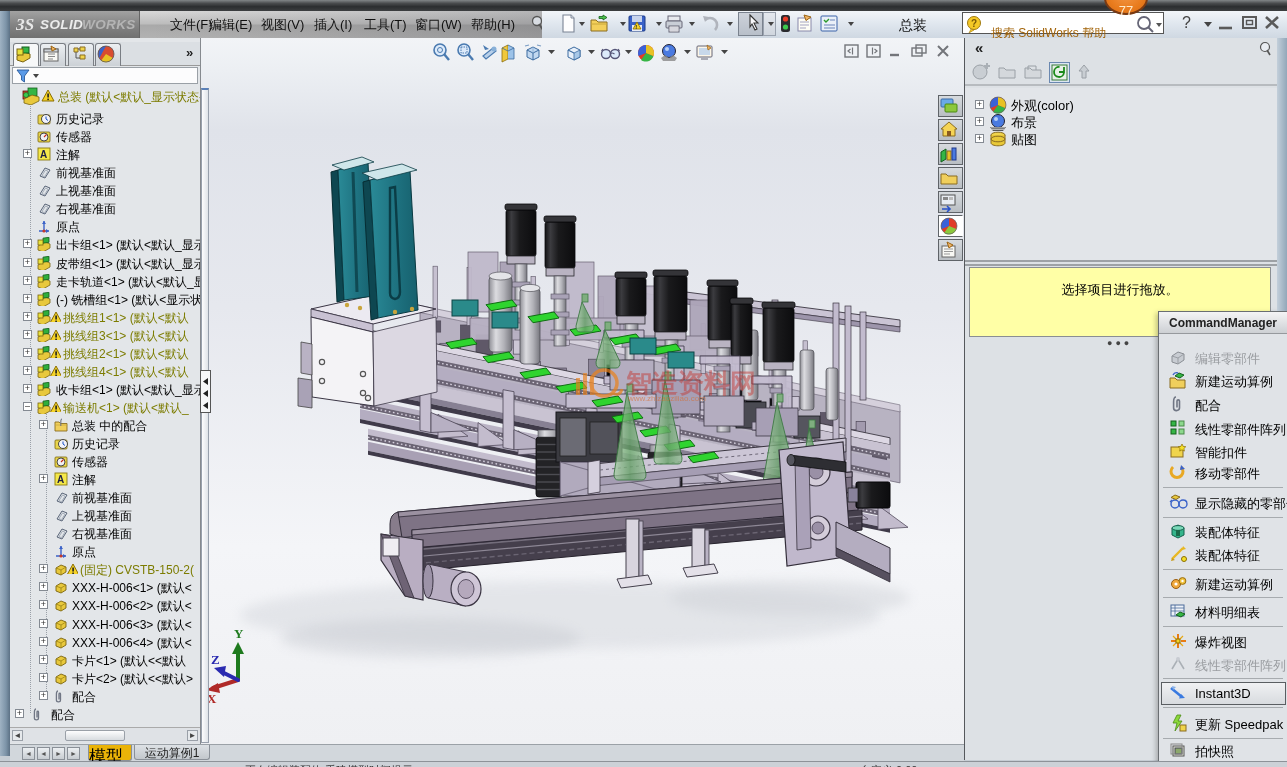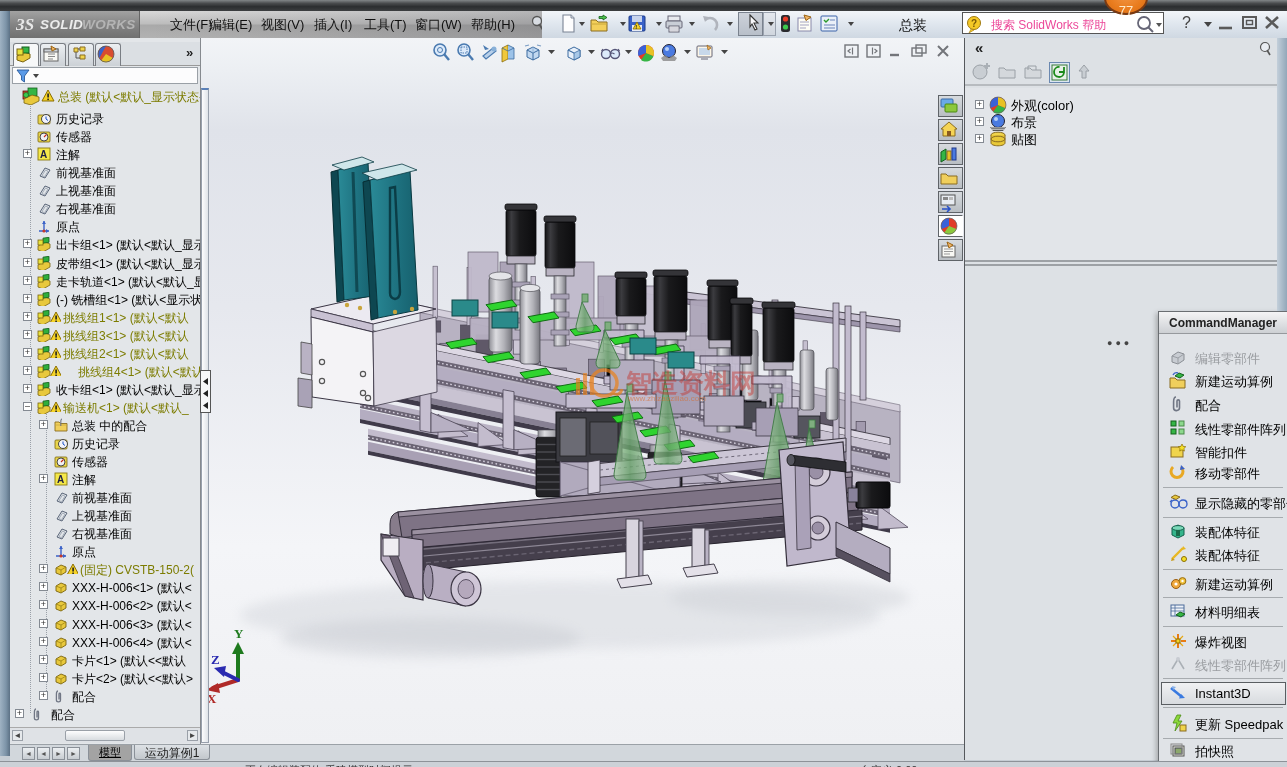--- a/index.html
+++ b/index.html
@@ -18,21 +18,21 @@
 #titlebar{left:10px;top:11px;width:1277px;height:27px;
  background:linear-gradient(180deg,#d8d8d8 0%,#bdbdbd 48%,#a9a9a9 52%,#b2b2b2 100%);}
 #logoblk{left:0px;top:0px;width:130px;height:27px;
  background:linear-gradient(180deg,#a2a2a2 0%,#848484 50%,#707070 100%);border-right:1px solid #666;}
 #logoblk svg{position:absolute;left:6px;top:3px;}
 .menu{top:5px;height:18px;font-size:13px;color:#111;}
 #tbarR{left:532px;top:0;width:745px;height:27px;
  background:linear-gradient(180deg,#f2f5f9 0%,#dfe6ee 50%,#cfd8e2 100%);}
 #docname{left:889px;top:6px;font-size:14px;color:#111;}
 #searchbox{left:952px;top:1px;width:202px;height:22px;background:#fff;border:1px solid #555;}
-#searchbox .stxt{position:absolute;left:28px;top:4px;font-size:12px;color:#ec4899;}
+#searchbox .stxt{position:absolute;left:28px;top:12px;font-size:12px;color:#a16207;}
 #badge{left:1094px;top:-30px;width:44px;height:34px;border-radius:50%;
  background:radial-gradient(circle at 50% 30%,#f49b4d,#e97c1e 60%,#d96a10);
  border:2px solid #7a3a12;color:#ffe9c8;font-size:13px;text-align:center;line-height:56px;}
 
 #leftpanel{left:10px;top:38px;width:191px;height:706px;background:#e3e6e9;border-right:1px solid #868a8f;}
 #lp-tabs{position:absolute;left:0;top:4px;width:190px;height:24px;background:#dbdfe3;border-bottom:1px solid #999;}
 .lptab{position:absolute;top:1px;width:26px;height:23px;background:linear-gradient(#eceff2,#ccd1d6);
  border:1px solid #7a7e84;border-bottom:none;border-radius:3px 3px 0 0;}
 .lptab.act{background:#f7f8f9;}
 #lp-filter{position:absolute;left:2px;top:29px;width:186px;height:17px;background:#fcfcfd;border:1px solid #9aa0a6;}
@@ -471,21 +471,21 @@
         <svg class="abs" style="left:27px;top:2px" width="14" height="14">
           <path d="M1,9 L8,5 L13,7 L13,11 L6,15 L1,13 Z" fill="#e8c83c" stroke="#7a6410" stroke-width="0.8"></path>
           <rect x="6" y="2" width="6" height="5" fill="#2fae3c" stroke="#14601c" stroke-width="0.8" transform="skewY(-8 )"></rect>
           <rect x="1" y="3" width="5" height="5" fill="#e8e13c" stroke="#7a6410" stroke-width="0.8"></rect>
         </svg>
         <svg class="abs" style="left:39px;top:3px" width="12" height="11">
           <path d="M7,1 L13,12 L1,12 Z" fill="#f5d328" stroke="#8a6d00" stroke-width="1"></path>
           <rect x="6.3" y="4.5" width="1.6" height="4" fill="#222"></rect>
           <rect x="6.3" y="9.6" width="1.6" height="1.5" fill="#222"></rect>
         </svg>
-        <span class="tx olv" style="left:68px">挑线组4&lt;1&gt; (默认&lt;默认</span>
+        <span class="tx olv" style="left:53px">挑线组4&lt;1&gt; (默认&lt;默认</span>
       </div>
 <div class="tr" style="top:294.8px;left:0;width:190px">
         <div class="eb" style="left:13px;top:4px">+</div>
         <svg class="abs" style="left:27px;top:2px" width="14" height="14">
           <path d="M1,9 L8,5 L13,7 L13,11 L6,15 L1,13 Z" fill="#e8c83c" stroke="#7a6410" stroke-width="0.8"></path>
           <rect x="6" y="2" width="6" height="5" fill="#2fae3c" stroke="#14601c" stroke-width="0.8" transform="skewY(-8 )"></rect>
           <rect x="1" y="3" width="5" height="5" fill="#e8e13c" stroke="#7a6410" stroke-width="0.8"></rect>
         </svg>
         <span class="tx" style="left:46px">收卡组&lt;1&gt; (默认&lt;默认_显示</span>
       </div>
@@ -1051,20 +1051,23 @@
           <svg width="18" height="18" style="position:absolute">
             <ellipse cx="9" cy="5" rx="7" ry="2.8" fill="#f0d44c" stroke="#8a6d20"></ellipse>
             <path d="M2,5 v8 c0,1.5 3,2.8 7,2.8 s7,-1.3 7,-2.8 v-8" fill="#e8c838" stroke="#8a6d20"></path>
             <ellipse cx="9" cy="9" rx="7" ry="2.8" fill="none" stroke="#8a6d20"></ellipse>
           </svg>
         </div>
         <span class="abs" style="left:46px;top:1px">贴图</span>
       </div>
     </div>
   <div id="tp-split"></div>
+  <div id="tp-yellow">
+      <div style="margin-top:13px">选择项目进行拖放。</div>
+    </div>
   <div id="tp-dots">●●●</div>
 </div>
 <div class="abs" id="vstrip">
     <div class="vbtn" style="top:0px;">
       <svg width="21" height="21" style="position:absolute">
         <rect x="2" y="3" width="12" height="8" rx="1" fill="#6aaae8" stroke="#3a6aa8"></rect>
         <rect x="6" y="8" width="12" height="8" rx="1" fill="#8cc83c" stroke="#4a8a14"></rect>
       </svg>
     </div>
     <div class="vbtn" style="top:24px;">
@@ -1246,20 +1249,20 @@
     <div class="cmr " style="top:427px">
       <span class="cmt">拍快照</span>
     </div>
 </div>
 
 <div class="abs" id="docktabs">
     <div class="abs" style="left:12px;top:2px;width:13px;height:13px;background:linear-gradient(#eceff2,#c8cdd2);border:1px solid #8a9098;font-size:7px;text-align:center;line-height:12px;color:#555">◄</div>
     <div class="abs" style="left:27px;top:2px;width:13px;height:13px;background:linear-gradient(#eceff2,#c8cdd2);border:1px solid #8a9098;font-size:7px;text-align:center;line-height:12px;color:#555">◄</div>
     <div class="abs" style="left:42px;top:2px;width:13px;height:13px;background:linear-gradient(#eceff2,#c8cdd2);border:1px solid #8a9098;font-size:7px;text-align:center;line-height:12px;color:#555">►</div>
     <div class="abs" style="left:57px;top:2px;width:13px;height:13px;background:linear-gradient(#eceff2,#c8cdd2);border:1px solid #8a9098;font-size:7px;text-align:center;line-height:12px;color:#555">►</div>
-    <div class="abs" style="left:78px;top:0px;width:44px;height:16px;background:#a3a3a3;border:1px solid #8a9098;border-top:none;border-radius:0 0 3px 3px;text-align:center;font-size:11px;color:#000"><u>模型</u></div>
+    <div class="abs" style="left:78px;top:0px;width:44px;height:16px;background:#eab308;border:1px solid #8a9098;border-top:none;border-radius:0 0 3px 3px;text-align:left;font-size:17px;color:#000"><u>模型</u></div>
     <div class="abs" style="left:124px;top:0px;width:76px;height:15px;background:linear-gradient(#dde1e5,#c2c7cc);border:1px solid #8a9098;border-top:none;border-radius:0 0 3px 3px;text-align:center;font-size:12px;color:#222">运动算例1</div>
   </div>
 <div class="abs" id="statusbar">
     <div class="abs" style="left:245px;top:1px;font-size:11px;color:#333">正在编辑装配体 重建模型时间提示</div>
     <div class="abs" style="left:860px;top:1px;font-size:11px;color:#333">自定义  0.00mm</div>
   </div>
 <div class="abs" id="frameR"></div>
 
 </body></html>

